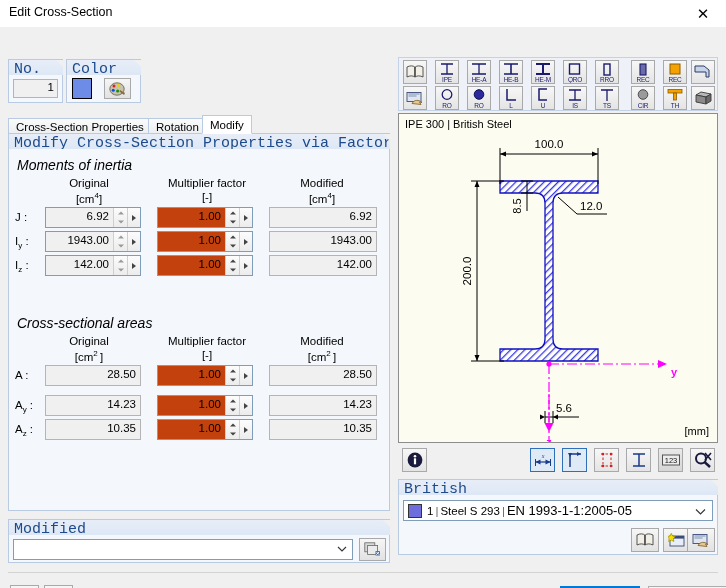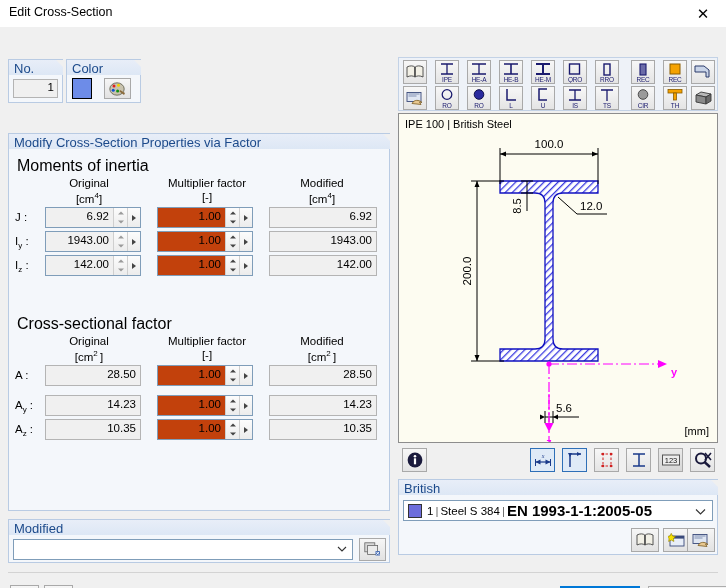--- a/index.html
+++ b/index.html
@@ -33,22 +33,22 @@
     position:absolute; left:0; top:27px; width:726px; height:561px;
     background:#f0f0f0;
   }
 
   
   .gbox { position:absolute; }
   .gbox > .gbox-head {
     position:absolute; left:0; top:0; height:16px;
     background:linear-gradient(to bottom,#e8eef8,#dde7f5);
     border-top:1px solid #b9cbe3; border-left:1px solid #b9cbe3;
-    color:#1c4a8b; font-size:13px; padding:1px 0 0 5px;
-    white-space:nowrap; overflow:hidden;
+    color:#1c4a8b; font-size:15px; padding:1px 0 0 5px;
+    white-space:nowrap; overflow:hidden;font-family:Liberation Mono, monospace;
   }
   .gbox > .gbox-head:after{
     content:''; position:absolute; right:-1px; top:-1px;
     border-left:9px solid transparent; border-top:9px solid #f0f0f0;
   }
   .gbox > .gbox-body {
     position:absolute; left:0; top:16px; right:0; bottom:0;
     background:#f4f7fb;
     border-left:1px solid #b9cbe3; border-bottom:1px solid #b9cbe3;
     border-right:1px solid #b9cbe3;
@@ -89,21 +89,21 @@
   }
   .tab.active {
     top:0; height:19px; padding-top:3px; background:#ffffff; z-index:3;
     border-bottom:1px solid #ffffff;
   }
 
   
   #grp-modify { left:8px; top:106px; width:382px; height:378px; }
   #grp-modify > .gbox-body { background:#f4f7fb; }
 
-  .sub-label { position:absolute; font-size:16px; color:#000; }
+  .sub-label { position:absolute; font-size:14px; color:#000;font-style:italic; }
   .col-head  { position:absolute; text-align:center; font-size:11.5px; color:#000; }
 
   .row-label { position:absolute; font-size:11.5px; color:#000; }
 
   
   .spinwrap { position:absolute; height:21px; border:1px solid #7f9db9; background:#c2410c; display:flex; }
   .spinwrap.ro { background:#f0f0f0; }
   .spinwrap .val {
     flex:1; text-align:right; padding:2px 4px 0 0; font-size:11.5px;
     background:transparent; overflow:hidden; white-space:nowrap;
@@ -257,20 +257,25 @@
           <circle cx="9.5" cy="4.3" r="1.5" fill="#f0d000"></circle>
           <circle cx="4.2" cy="9.3" r="1.5" fill="#1050d0"></circle>
           <circle cx="8.6" cy="10" r="1.5" fill="#109010"></circle>
           <path d="M11 9 L16 12 L15 14 L10.5 10.5 Z" fill="#8a6a3a"></path>
         </svg>
       </div>
     </div>
   </div>
 
 
+  <div id="tabstrip">
+    <div class="tab" style="left:0px">Cross-Section Properties</div>
+    <div class="tab" style="left:140px">Rotation</div>
+    <div class="tab active" style="left:194px">Modify</div>
+  </div>
 
   <div class="gbox" id="grp-modify">
     <div class="gbox-head" style="width:382px">Modify Cross-Section Properties via Factor</div>
     <div class="gbox-body">
 
       <div class="sub-label" style="left:8px; top:8px;">Moments of inertia</div>
 
       <div class="col-head" style="left:26px;  top:28px; width:108px;">Original</div>
       <div class="col-head" style="left:148px; top:28px; width:100px;">Multiplier factor</div>
       <div class="col-head" style="left:258px; top:28px; width:110px;">Modified</div>
@@ -329,21 +334,21 @@
       <div class="spinwrap" style="left:148px; top:106px; width:96px;">
         <div class="val">1.00</div>
         <div class="spin-updown">
             <div class="sv up"></div>
             <div class="sv down"></div>
           </div>
         <div class="spin-more"></div>
       </div>
       <div class="robox" style="left:260px; top:106px; width:108px;">142.00</div>
 
-      <div class="sub-label" style="left:8px; top:166px;">Cross-sectional factor</div>
+      <div class="sub-label" style="left:8px; top:166px;">Cross-sectional areas</div>
 
       <div class="col-head" style="left:26px;  top:186px; width:108px;">Original</div>
       <div class="col-head" style="left:148px; top:186px; width:100px;">Multiplier factor</div>
       <div class="col-head" style="left:258px; top:186px; width:110px;">Modified</div>
 
       <div class="col-head" style="left:26px;  top:200px; width:108px;">[cm<sup>2</sup> ]</div>
       <div class="col-head" style="left:148px; top:200px; width:100px;">[-]</div>
       <div class="col-head" style="left:258px; top:200px; width:110px;">[cm<sup>2</sup> ]</div>
 
       <div class="row-label" style="left:6px; top:220px;">A :</div>
@@ -537,21 +542,21 @@
     <div class="tbtn" style="left:292px; top:28px;">
       <svg width="19" height="16" viewBox="0 0 19 16">
         <path d="M2 5 l5 -3 l10 2 l-5 3 Z" fill="#b8b8b8" stroke="#3a3a3a" stroke-width="0.9"></path>
         <path d="M2 5 v7 l10 2 v-7 Z" fill="#8a8a8a" stroke="#3a3a3a" stroke-width="0.9"></path>
         <path d="M12 7 l5 -3 v7 l-5 3 Z" fill="#6a6a6a" stroke="#3a3a3a" stroke-width="0.9"></path>
       </svg>
     </div>
   </div>
 
   <div id="draw-panel" style="background: rgb(253, 252, 241);">
-    <div id="draw-title">IPE 100 | British Steel</div>
+    <div id="draw-title">IPE 300 | British Steel</div>
     <div id="draw-units">[mm]</div>
 
     <svg width="320" height="330" viewBox="0 0 320 330" style="position:absolute; left:0; top:0;">
       <defs>
         <pattern id="hatch" width="5" height="5" patternUnits="userSpaceOnUse" patternTransform="rotate(45)">
           <rect width="5" height="5" fill="#ffffff"></rect>
           <line x1="0" y1="0" x2="0" y2="5" stroke="#3a3ae0" stroke-width="2.6"></line>
         </pattern>
       </defs>
 
@@ -674,23 +679,23 @@
     </div>
   </div>
 
   <div class="gbox" id="grp-material">
     <div class="gbox-head" style="width:320px">British</div>
     <div class="gbox-body">
       <div id="mat-combo">
         <div id="mat-swatch" style="background: rgb(109, 109, 219);"></div>
         <span id="mat-text">1</span>
         <span style="margin:0 2px; color:#666;">|</span>
-        <span style="font-size:11.5px; white-space:nowrap;">Steel S 384</span>
+        <span style="font-size:11.5px; white-space:nowrap;">Steel S 293</span>
         <span style="margin:0 2px; color:#666;">|</span>
-        <span style="font-size:15px; white-space:nowrap;font-weight:bold;">EN 1993-1-1:2005-05</span>
+        <span style="font-size:13px; white-space:nowrap;">EN 1993-1-1:2005-05</span>
         <svg id="mat-chev" width="11" height="11" viewBox="0 0 11 11">
           <path d="M1 3.5 L5.5 8 L10 3.5" fill="none" stroke="#333" stroke-width="1.1"></path>
         </svg>
       </div>
 
       <div class="matbtn" style="left:232px;">
         <svg width="18" height="14" viewBox="0 0 18 14">
           <path d="M1 2 C4 0.5 7 0.5 8.8 2 L8.8 12 C7 10.5 4 10.5 1 12 Z" fill="#f2f0e6" stroke="#444" stroke-width="0.9"></path>
           <path d="M17 2 C14 0.5 11 0.5 9.2 2 L9.2 12 C11 10.5 14 10.5 17 12 Z" fill="#f2f0e6" stroke="#444" stroke-width="0.9"></path>
           <path d="M9 2 L9 12" stroke="#444" stroke-width="0.9"></path>

